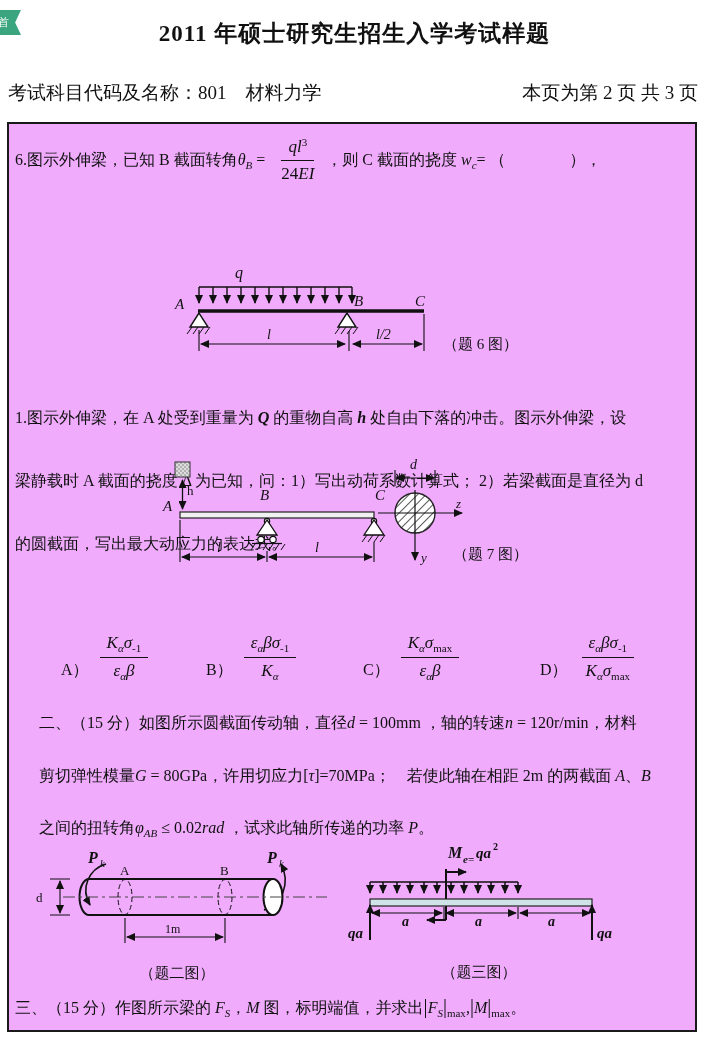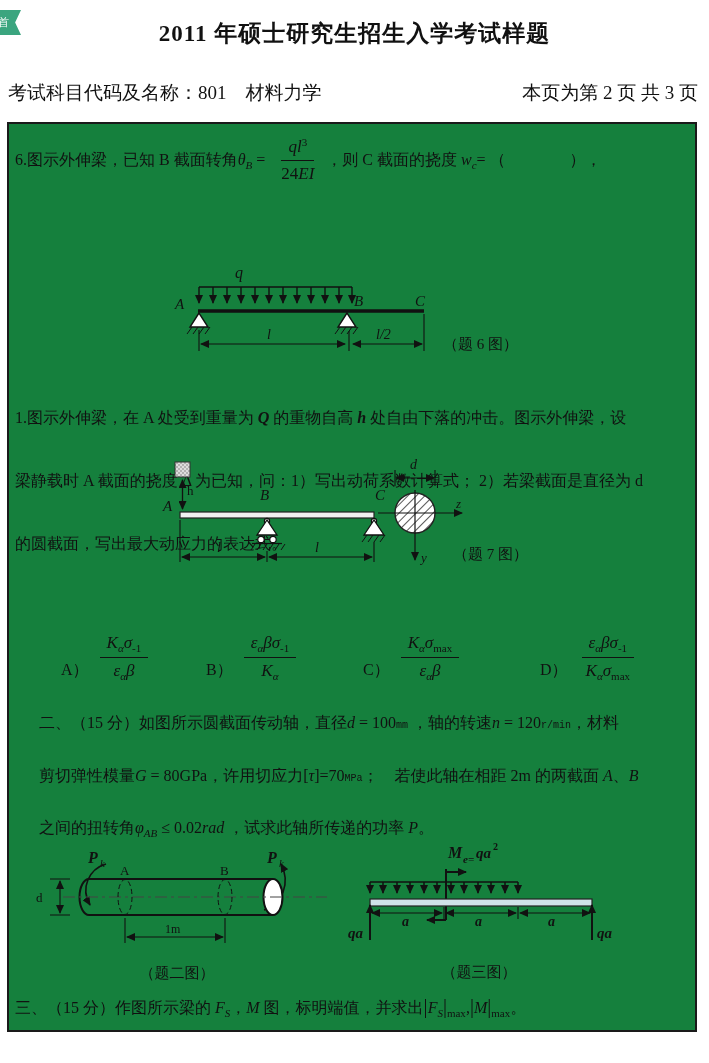--- a/index.html
+++ b/index.html
@@ -7,39 +7,39 @@
        font-family:"Liberation Serif","DejaVu Serif",serif;color:#111}
   .badge{position:absolute;left:0;top:10px;width:21px;height:25px;background:#3BA57F;
          clip-path:polygon(0 0,100% 0,72% 50%,100% 100%,0 100%);
          color:#fff;font-size:11px;display:flex;align-items:center;font-family:"Liberation Sans",sans-serif}
   .badge span{margin-left:-2px}
   .title{position:absolute;top:18px;left:0;width:100%;text-align:center;
          font-size:23px;font-weight:bold;letter-spacing:1px}
   .subject-row{position:absolute;top:80px;left:8px;width:690px;display:flex;
                justify-content:space-between;font-size:19px;white-space:pre}
   .main-box{position:absolute;left:7px;top:122px;width:690px;height:910px;
-            border:2px solid #1a1a1a;box-sizing:border-box;background:#15803d}
+            border:2px solid #1a1a1a;box-sizing:border-box;background:#f0abfc}
   .abs{position:absolute}
   .trow{font-size:16px;white-space:pre}
   .flexrow{display:flex;align-items:center}
   .frac{display:inline-flex;flex-direction:column;align-items:center;margin:0 5px;
         font-size:17px;line-height:1.15;}
   .frac .num{padding:1px 7px 3px;border-bottom:1.5px solid #111;white-space:pre}
   .frac .den{padding:3px 7px 1px;white-space:pre}
   .q7text div{line-height:27px}
   .q8opt{position:absolute;bottom:4px;display:flex;align-items:flex-end;gap:6px}
   .q8opt .olabel{font-size:16px;margin-bottom:3px}
   
   .tk-n{}
   .tk-i{font-style:italic}
   .tk-bi{font-weight:bold;font-style:italic}
   .tk-sub{font-size:11px;vertical-align:-4px}
   .tk-isub{font-size:11px;font-style:italic;vertical-align:-4px}
   .tk-sup{font-size:11px;vertical-align:6px}
-  .tk-m{font-family:Liberation Mono, monospace;font-size:10px}
+  .tk-m{font-family:Liberation Serif, serif;font-size:16px}
   .tk-big{font-size:20px}
   svg text{font-family:"Liberation Serif","DejaVu Serif",serif;fill:#111}
 </style>
 </head>
 <body>
 
 <svg width="0" height="0" style="position:absolute">
   <defs>
     <marker id="ah" markerUnits="userSpaceOnUse" markerWidth="10" markerHeight="8" refX="8" refY="4" orient="auto-start-reverse">
       <path d="M0,0 L9,4 L0,8 Z" fill="#111"></path>

